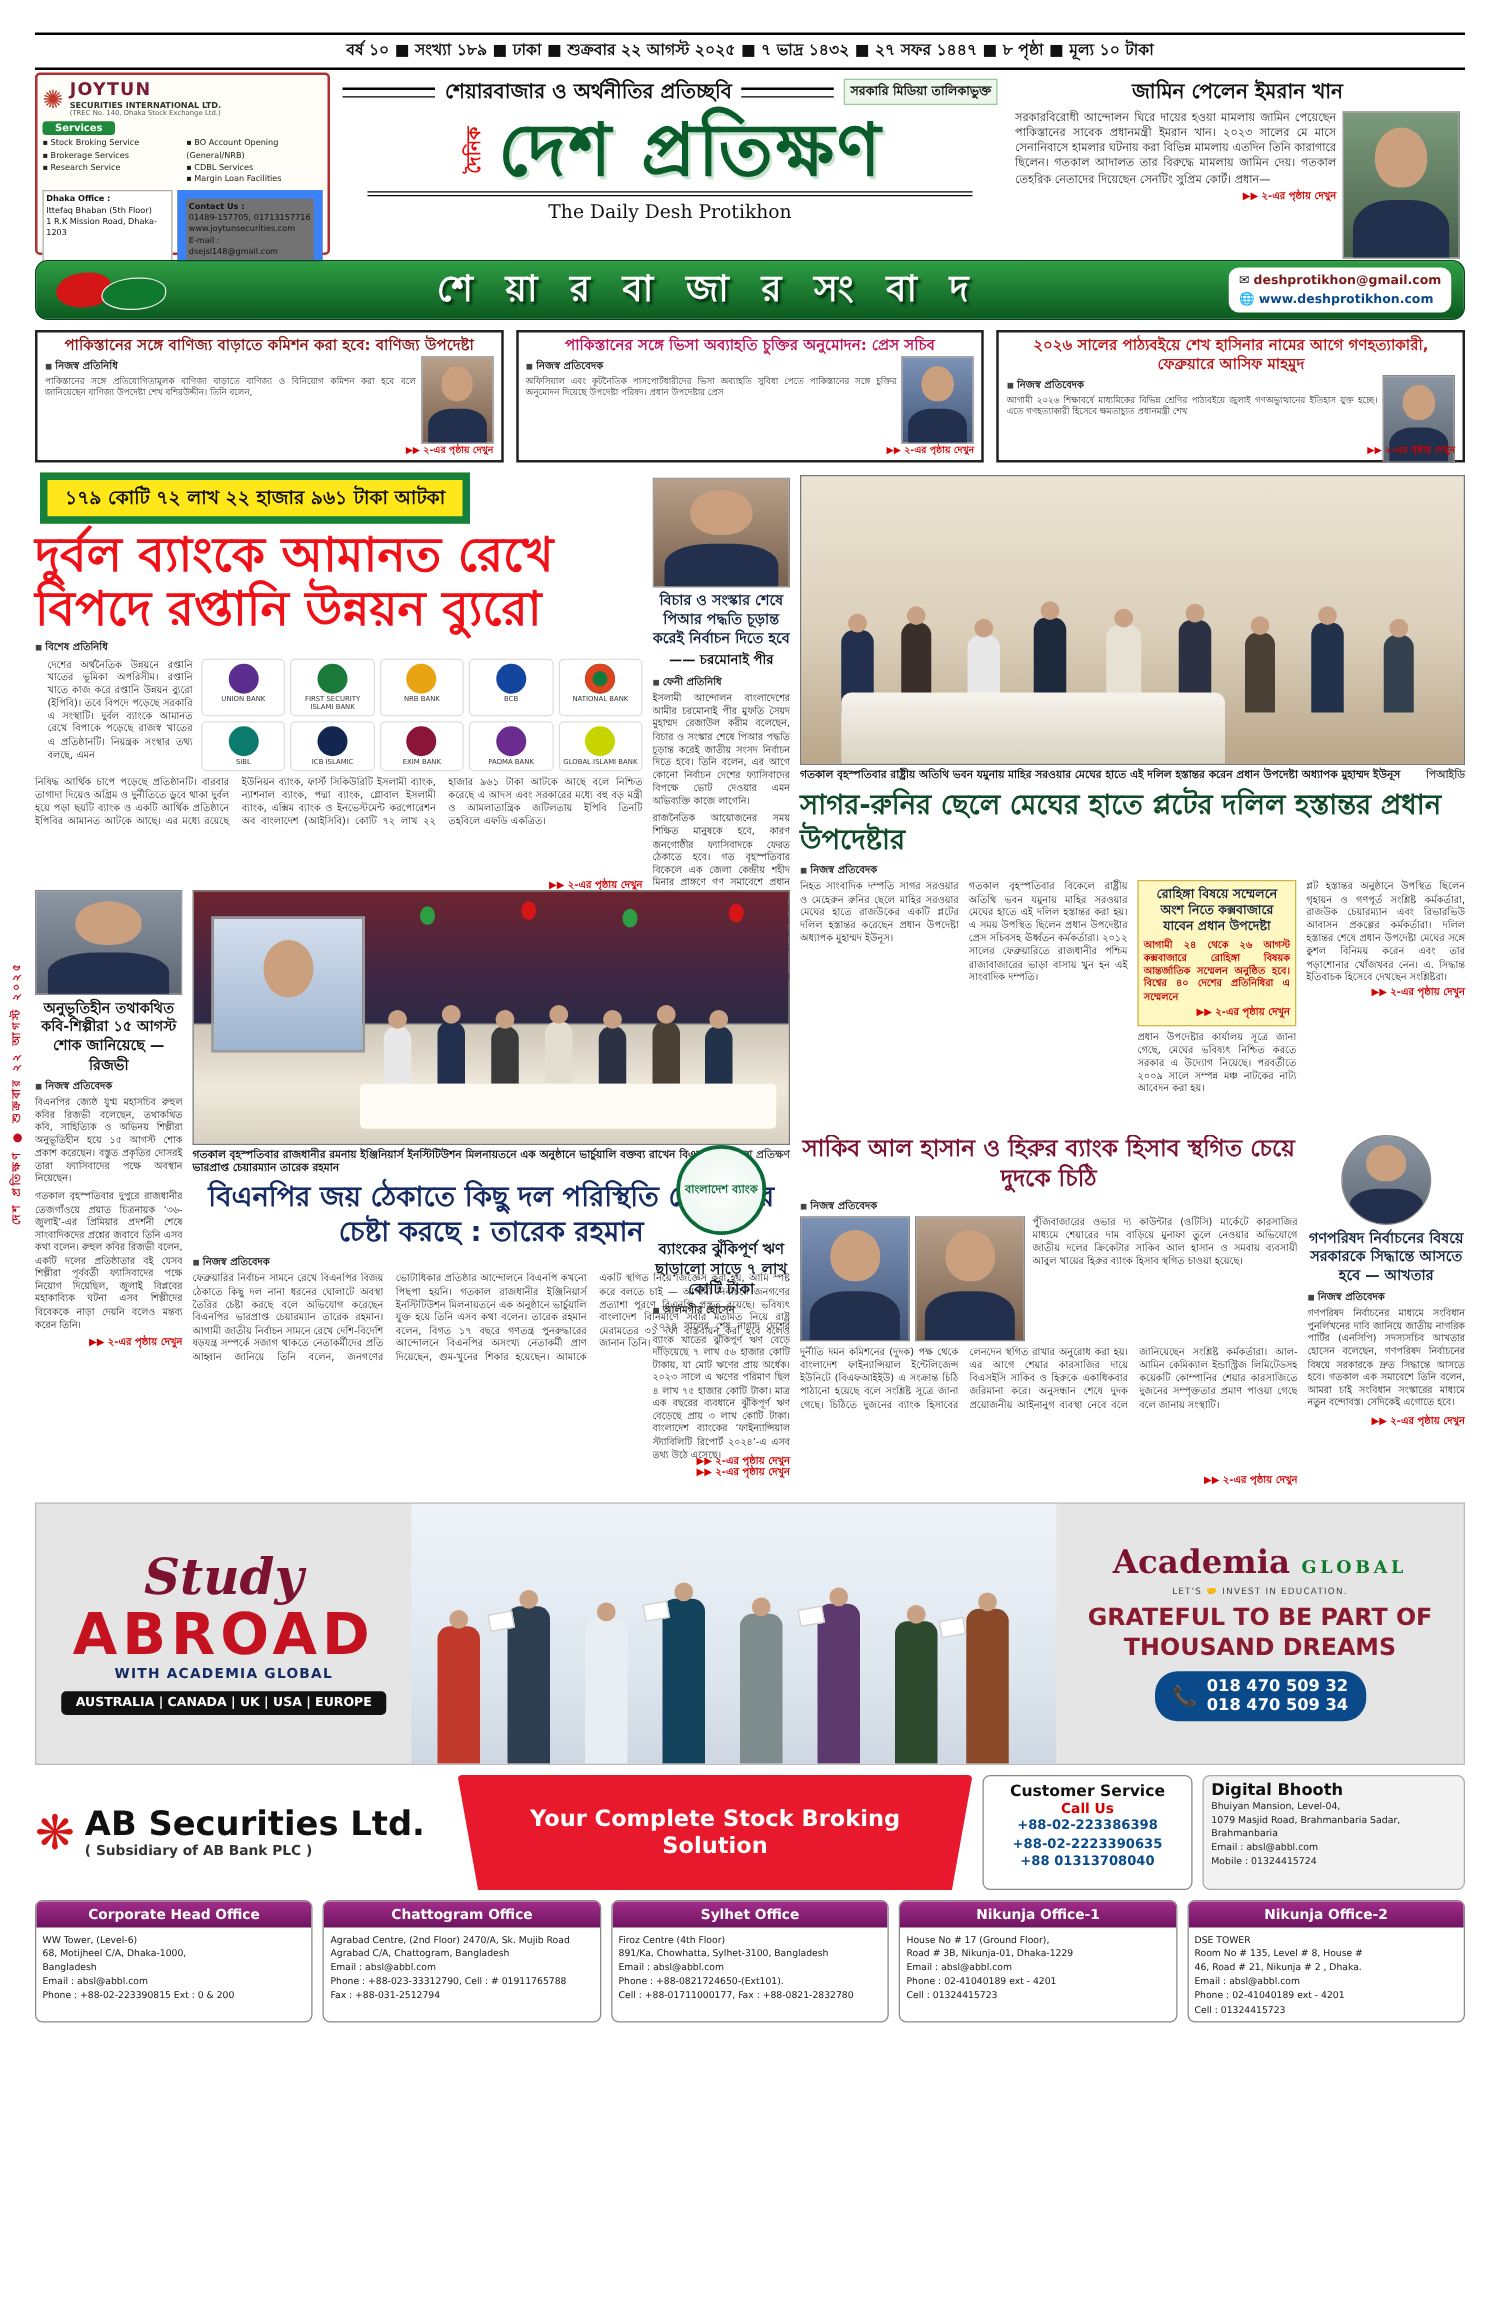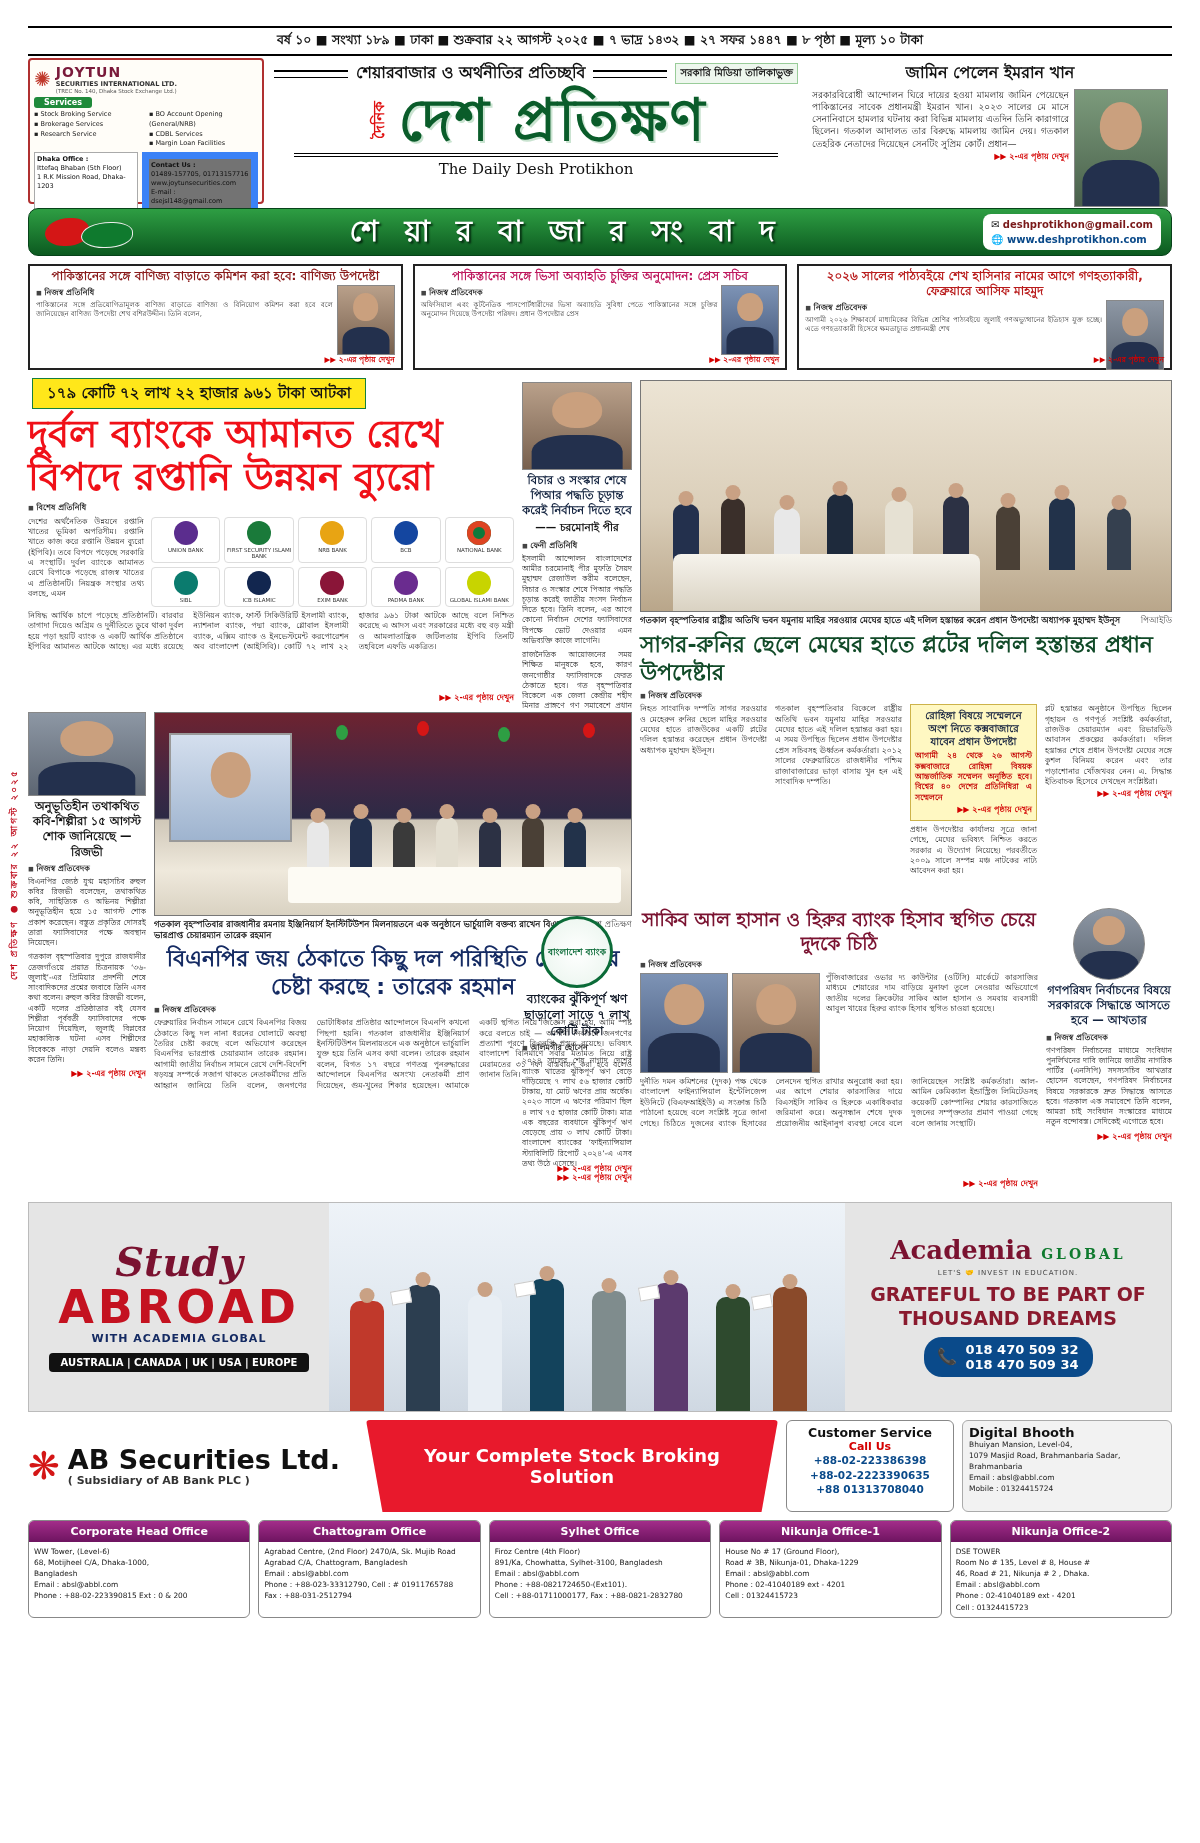--- a/index.html
+++ b/index.html
@@ -69,24 +69,24 @@
   
   .briefs{top:264px;left:28px;right:28px;height:106px;display:flex;gap:10px;}
   .brief{flex:1;border:2px solid #222;padding:3px 6px;position:relative;box-sizing:border-box;}
   .brief h3{margin:0 0 1px;font-size:12px;line-height:1.25;text-align:center;}
   .brief.b1 h3{color:#8a1a1a}.brief.b2 h3{color:#be185d}.brief.b3 h3{color:#b91c1c}
   .brief .photo{float:right;width:56px;height:68px;margin-left:4px;}
   .brief .body{font-size:7px;text-align:justify;color:#333;line-height:1.3;}
   .brief .more{position:absolute;bottom:2px;right:6px;margin:0;font-size:7.5px;}
   
   .main-story{top:378px;left:28px;width:486px;}
-  .kicker{display:inline-block;background:#ffe71a;border:1px solid #15803d;font-weight:800;font-size:15px;
+  .kicker{display:inline-block;background:#ffe71a;border:6px solid #15803d;font-weight:800;font-size:15px;
           padding:2px 14px;margin-left:4px;}
   .main-h{color:#f01018;font-size:38px;font-weight:800;line-height:1.13;margin:4px 0 2px;}
-  .ms-top{display:flex;gap:7px;margin-top:3px;}
+  .ms-top{display:flex;gap:7px;margin-top:3px;margin-left:10px;}
   .ms-col1{width:116px;font-size:7.8px;text-align:justify;line-height:1.32;color:#222;}
   .banks{flex:1;display:grid;grid-template-columns:repeat(5,1fr);gap:4px;align-content:start;}
   .bank{border:1px solid #ddd;border-radius:4px;display:flex;flex-direction:column;align-items:center;
         padding:3px 1px;background:#fff;}
   .bdot{width:24px;height:24px;border-radius:50%;margin-bottom:2px;}
   .bank:nth-child(1) .bdot{background:#5b2d8e}.bank:nth-child(2) .bdot{background:#1a7a3a}
   .bank:nth-child(3) .bdot{background:#e8a413}.bank:nth-child(4) .bdot{background:#1446a0}
   .bank:nth-child(5) .bdot{background:#0f7a3c;box-shadow:inset 0 0 0 6px #d42}
   .bank:nth-child(6) .bdot{background:#0b7b6e}.bank:nth-child(7) .bdot{background:#12264f}
   .bank:nth-child(8) .bdot{background:#8a1538}.bank:nth-child(9) .bdot{background:#6a2c8f}
@@ -104,21 +104,21 @@
   .megh{top:380px;left:640px;width:532px;}
   .photo-megh{position:relative;height:230px;border:1px solid #777;overflow:hidden;
               background:linear-gradient(180deg,#ece4d4 0%,#dbcfba 55%,#b9a68a 100%);}
   .mtable{position:absolute;bottom:0;left:6%;width:58%;height:25%;background:linear-gradient(#f6f3ec,#d9d2c2);
           border-radius:8px 8px 0 0;}
   .p{position:absolute;bottom:18%;border-radius:10px 10px 0 0;background:#2b2f38;}
   .p::before{content:"";position:absolute;top:-13px;left:50%;transform:translateX(-50%);
              width:15px;height:15px;border-radius:50%;background:#c9a184;}
   .caption{display:flex;justify-content:space-between;gap:10px;font-size:8.5px;font-weight:700;
            line-height:1.3;margin-top:3px;color:#111;}
-  .credit{white-space:nowrap;color:#444;font-weight:400;}
+  .credit{white-space:nowrap;color:#444;font-weight:700;}
   .megh-h{color:#114a28;font-size:22px;font-weight:800;line-height:1.28;margin:5px 0 1px;}
   .megh-cols{display:flex;gap:8px;margin-top:2px;}
   .megh-col{flex:1;font-size:7.8px;text-align:justify;line-height:1.33;color:#222;}
   .ybox{background:#fff8c2;border:1px solid #cdb34a;padding:4px;text-align:center;margin-bottom:4px;}
   .ybox-h{font-size:10px;font-weight:800;color:#16233f;line-height:1.3;}
   .ybox-b{font-size:7.8px;font-weight:700;color:#c40000;text-align:justify;margin-top:3px;}
   
   .strip{top:730px;left:6px;width:18px;height:250px;}
   .strip span{writing-mode:vertical-rl;transform:rotate(180deg);color:#c01020;font-weight:700;font-size:9px;
               letter-spacing:2px;display:block;height:100%;}

